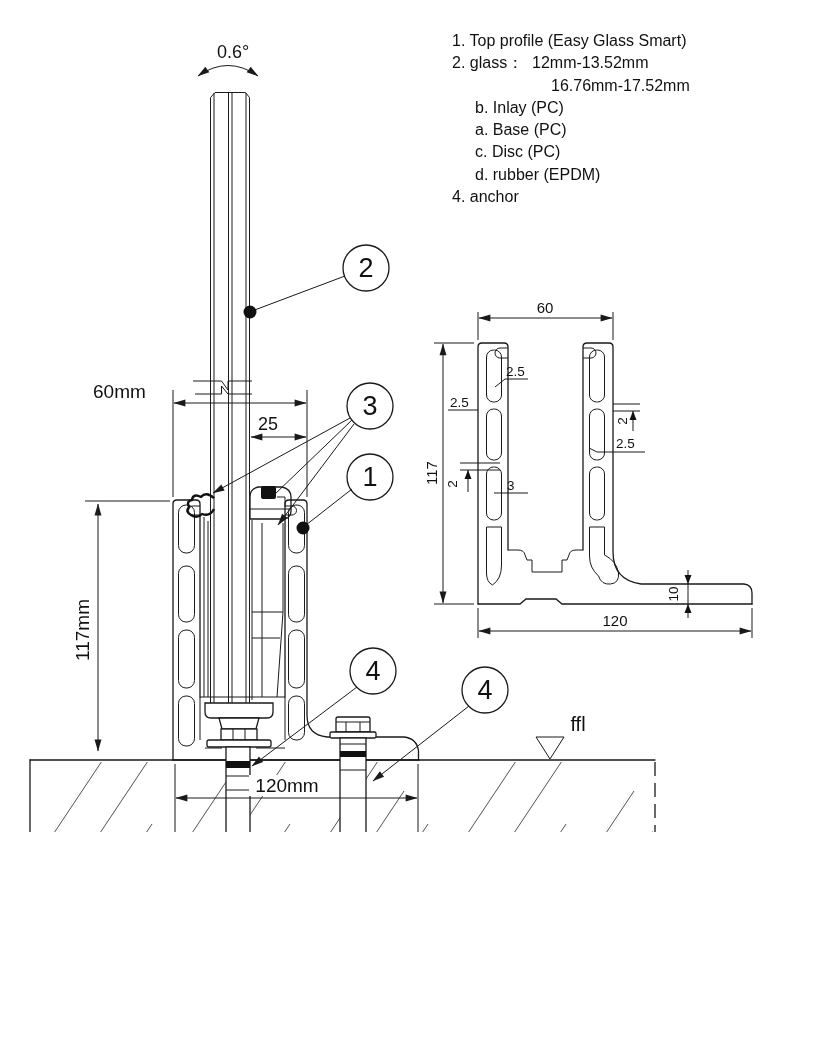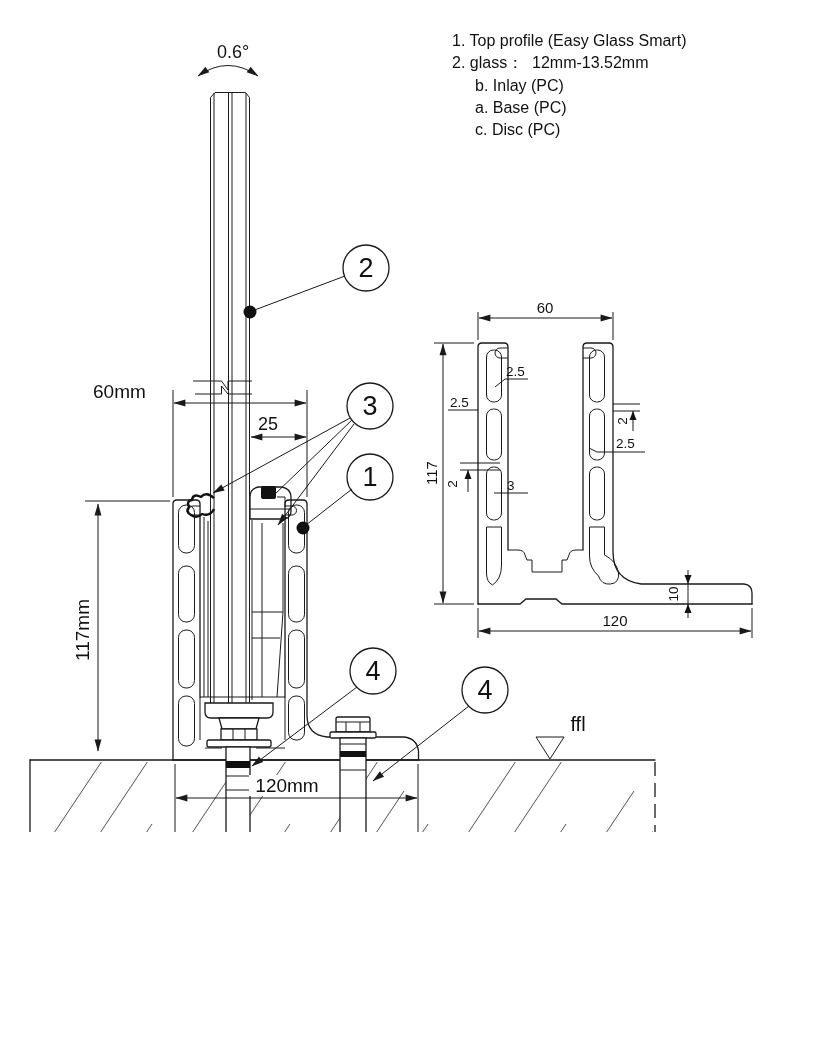--- a/index.html
+++ b/index.html
@@ -267,18 +267,21 @@
 
       <path class="dim" d="M494,493 H528"></path>
       <text class="dtxt3" x="507" y="490">3</text>
     </g>
   </g>
 </svg>
 
 <div id="notes">
   <div class="n-line">1. Top profile (Easy Glass Smart)</div>
   <div class="n-line">2. glass：  12mm-13.52mm</div>
+  <div class="n-line ind-g">16.76mm-17.52mm</div>
   <div class="n-line ind-a">b. Inlay (PC)</div>
   <div class="n-line ind-a">a. Base (PC)</div>
   <div class="n-line ind-a">c. Disc (PC)</div>
+  <div class="n-line ind-a">d. rubber (EPDM)</div>
+  <div class="n-line">4. anchor</div>
 </div>
 
 </div>
 
 </body></html>

